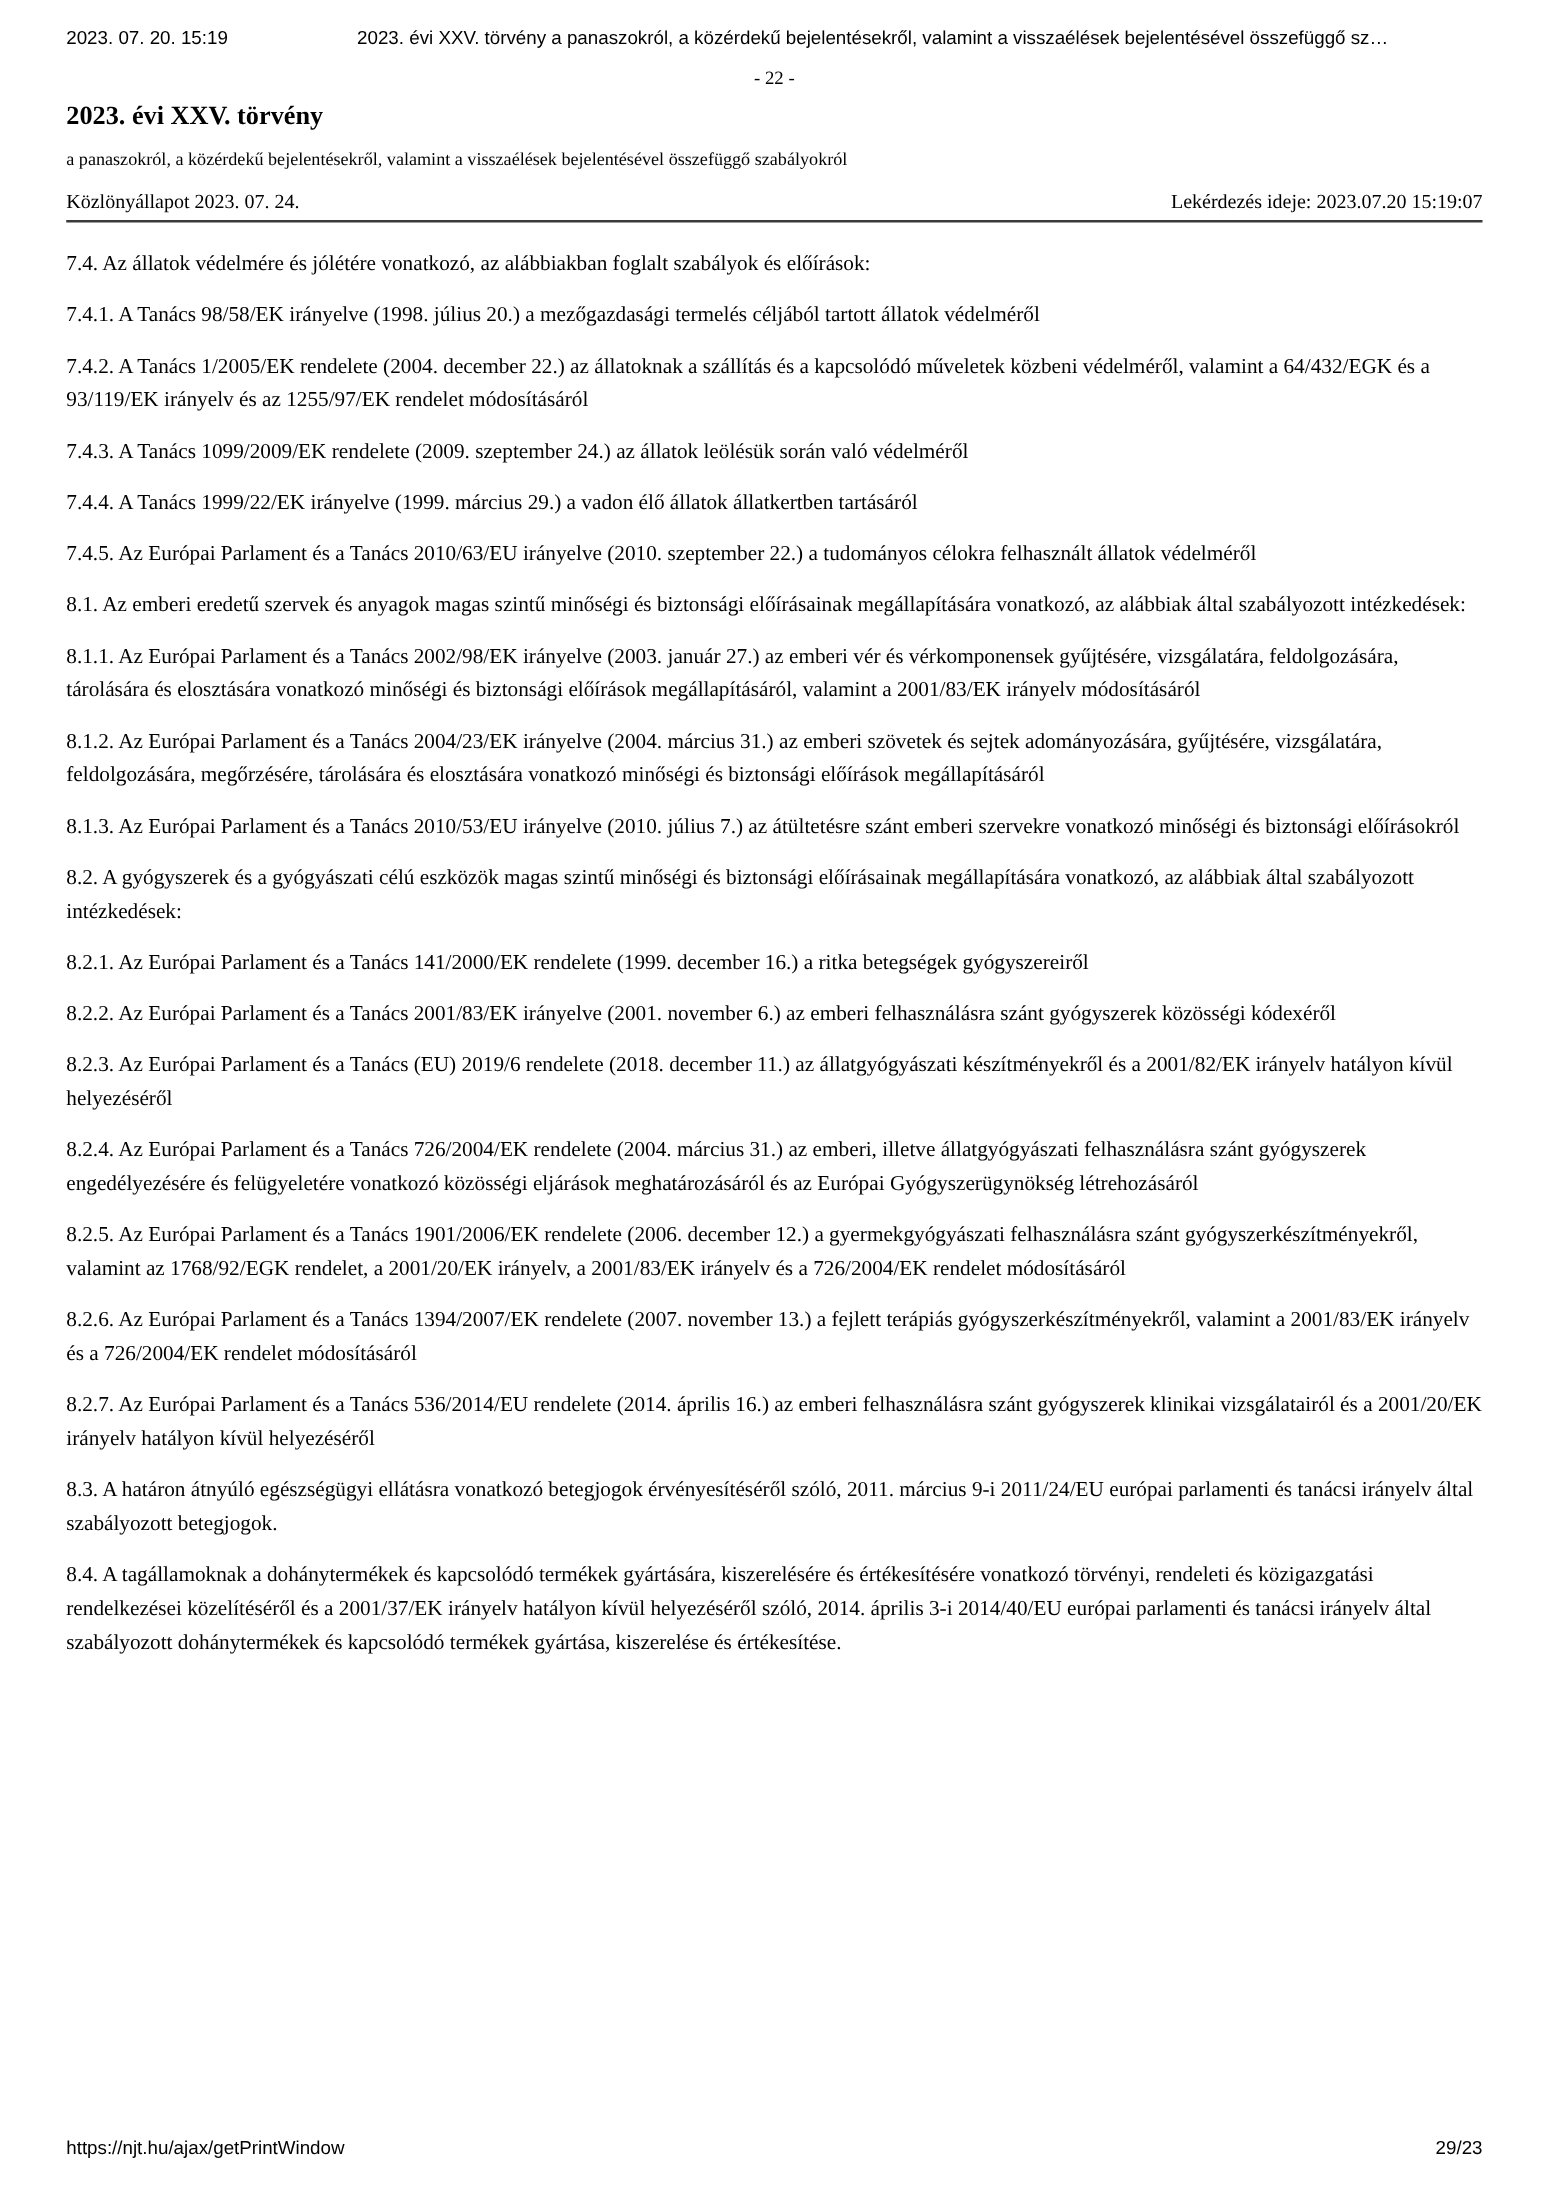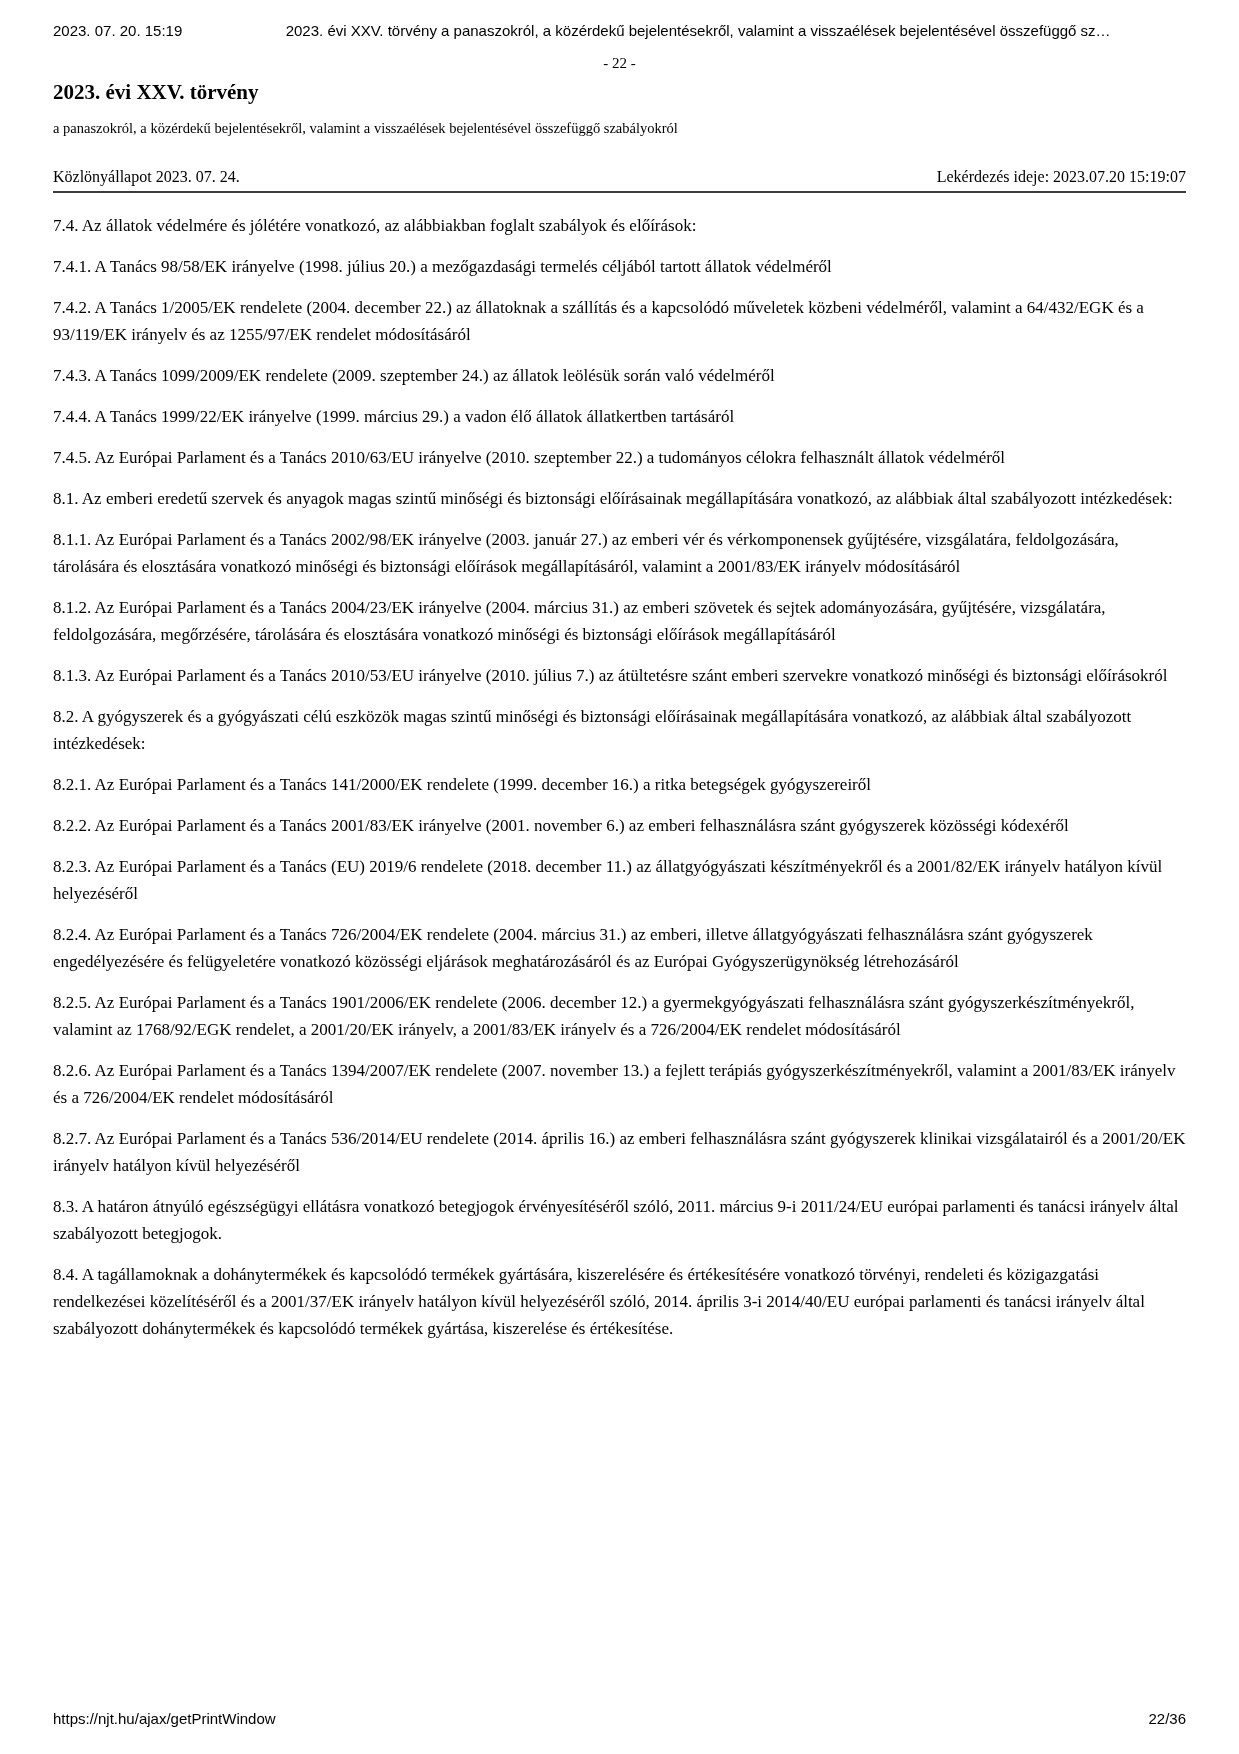--- a/index.html
+++ b/index.html
@@ -32,21 +32,21 @@
   }
 
   
   .doc-title {
     font-size: 21px; font-weight: bold;
     line-height: 24px;
     margin-bottom: 15px;
   }
   .doc-subtitle {
     font-size: 14.5px; line-height: 18px;
-    margin-bottom: 30px;
+    margin-bottom: 15px;
   }
 
   
   .meta-row {
     display: flex; justify-content: space-between; 
     font-size: 16px; line-height: 20px;
     padding-bottom: 4px;
     border-bottom: 2px solid #3a3a3a;
   }
 
@@ -104,16 +104,16 @@
       <p class="para">8.2.4. Az Európai Parlament és a Tanács 726/2004/EK rendelete (2004. március 31.) az emberi, illetve állatgyógyászati felhasználásra szánt gyógyszerek engedélyezésére és felügyeletére vonatkozó közösségi eljárások meghatározásáról és az Európai Gyógyszerügynökség létrehozásáról</p>
       <p class="para">8.2.5. Az Európai Parlament és a Tanács 1901/2006/EK rendelete (2006. december 12.) a gyermekgyógyászati felhasználásra szánt gyógyszerkészítményekről, valamint az 1768/92/EGK rendelet, a 2001/20/EK irányelv, a 2001/83/EK irányelv és a 726/2004/EK rendelet módosításáról</p>
       <p class="para">8.2.6. Az Európai Parlament és a Tanács 1394/2007/EK rendelete (2007. november 13.) a fejlett terápiás gyógyszerkészítményekről, valamint a 2001/83/EK irányelv és a 726/2004/EK rendelet módosításáról</p>
       <p class="para">8.2.7. Az Európai Parlament és a Tanács 536/2014/EU rendelete (2014. április 16.) az emberi felhasználásra szánt gyógyszerek klinikai vizsgálatairól és a 2001/20/EK irányelv hatályon kívül helyezéséről</p>
       <p class="para">8.3. A határon átnyúló egészségügyi ellátásra vonatkozó betegjogok érvényesítéséről szóló, 2011. március 9-i 2011/24/EU európai parlamenti és tanácsi irányelv által szabályozott betegjogok.</p>
       <p class="para">8.4. A tagállamoknak a dohánytermékek és kapcsolódó termékek gyártására, kiszerelésére és értékesítésére vonatkozó törvényi, rendeleti és közigazgatási rendelkezései közelítéséről és a 2001/37/EK irányelv hatályon kívül helyezéséről szóló, 2014. április 3-i 2014/40/EU európai parlamenti és tanácsi irányelv által szabályozott dohánytermékek és kapcsolódó termékek gyártása, kiszerelése és értékesítése.</p>
     </div>
 
   <div class="print-footer">
     <span>https://njt.hu/ajax/getPrintWindow</span>
-    <span>22/36</span>
+    <span>29/23</span>
   </div>
 
 </div>
 
 </body></html>

